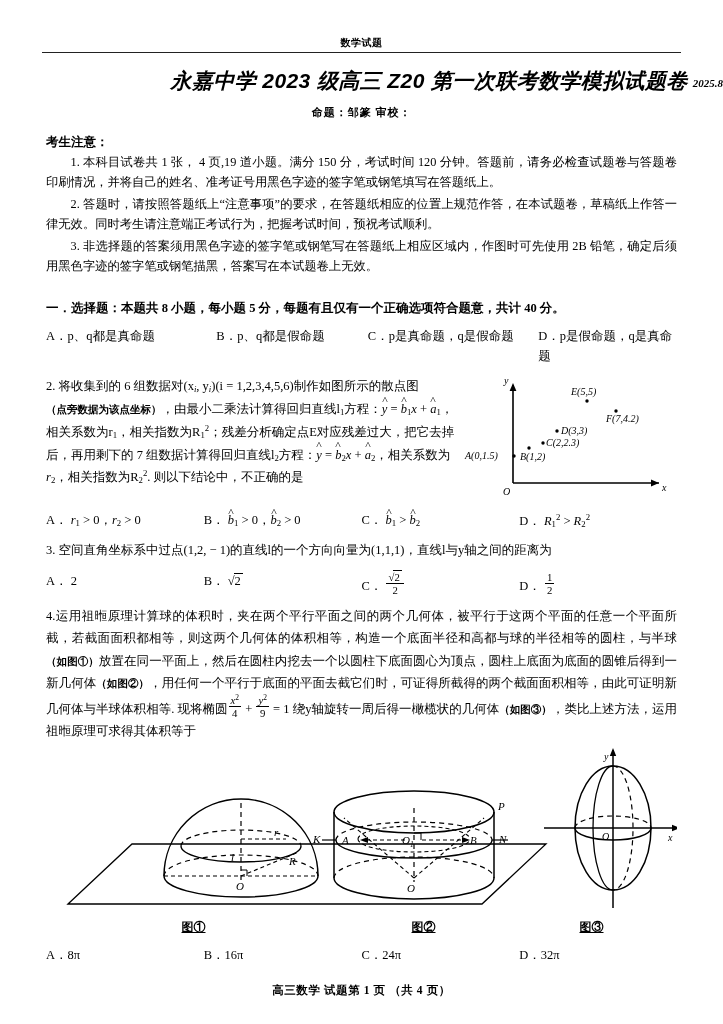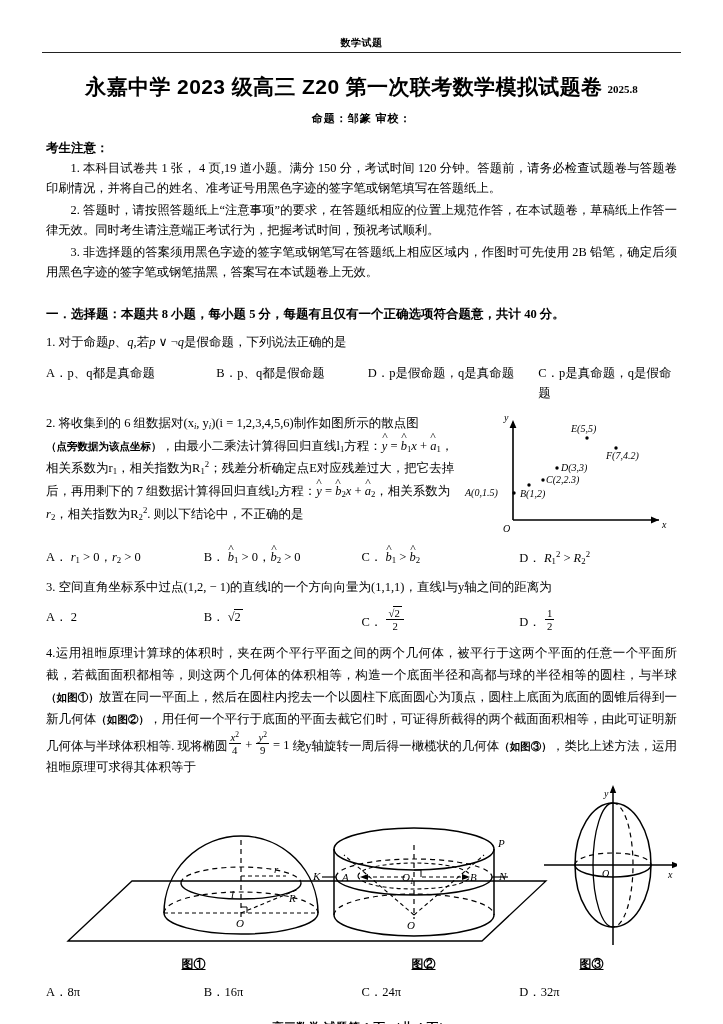--- a/index.html
+++ b/index.html
@@ -30,23 +30,24 @@
     padding-top: 36px;
     letter-spacing: 0.5px;
   }
   .rule {
     border: 0;
     border-top: 1.1px solid #222;
     margin: 2px 42px 0 42px;
   }
   
   .title-row {
-    text-align: center;
-    margin-top: 20px;
+    text-align: right;
+    margin-top: 14px;
     white-space: nowrap;
+    font-style: italic;
   }
   .title-main {
     font-family: "Liberation Sans", "DejaVu Sans", sans-serif;
     font-size: 21px;
     font-weight: bold;
     letter-spacing: 0.4px;
   }
   .title-date {
     font-size: 11px;
     font-weight: bold;
@@ -177,29 +178,25 @@
 
   <div class="content">
 
     <div class="notice-title">考生注意：</div>
     <p class="notice-p">1. 本科目试卷共 1 张， 4 页,19 道小题。满分 150 分，考试时间 120 分钟。答题前，请务必检查试题卷与答题卷印刷情况，并将自己的姓名、准考证号用黑色字迹的签字笔或钢笔填写在答题纸上。</p>
     <p class="notice-p">2. 答题时，请按照答题纸上“注意事项”的要求，在答题纸相应的位置上规范作答，在本试题卷，草稿纸上作答一律无效。同时考生请注意端正考试行为，把握考试时间，预祝考试顺利。</p>
     <p class="notice-p">3. 非选择题的答案须用黑色字迹的签字笔或钢笔写在答题纸上相应区域内，作图时可先使用 2B 铅笔，确定后须用黑色字迹的签字笔或钢笔描黑，答案写在本试题卷上无效。</p>
 
     <div class="section-head">一．选择题：本题共 8 小题，每小题 5 分，每题有且仅有一个正确选项符合题意，共计 40 分。</div>
 
-    <div class="q">
-      <span>1.</span>
-      <span>对于命题</span><i>p</i><span>、</span><i>q</i><span>,若</span><i>p</i> ∨ ¬<i>q</i><span>是假命题，下列说法正确的是</span>
-    </div>
     <div class="opts tight">
       <span>A．p、q都是真命题</span>
       <span>B．p、q都是假命题</span>
+      <span>C．p是真命题，q是假命题</span>
       <span>D．p是假命题，q是真命题</span>
-      <span>C．p是真命题，q是假命题</span>
     </div>
 
     <div class="q2-wrap">
       <div class="q2-text q-block">
         <div>
           <span>2.</span>
           <span>将收集到的 6 组数据对(x</span><span class="sub"><i>i</i></span><span>, y</span><span class="sub"><i>i</i></span><span>)(i = 1,2,3,4,5,6)制作如图所示的散点图</span>
         </div>
         <div>
           <span class="small-note">（点旁数据为该点坐标）</span><span>，由最小二乘法计算得回归直线l</span><span class="sub">1</span><span>方程：</span><span class="hat"><i>y</i></span> = <span class="hat"><i>b</i></span><span class="sub">1</span><i>x</i> + <span class="hat"><i>a</i></span><span class="sub">1</span>，

